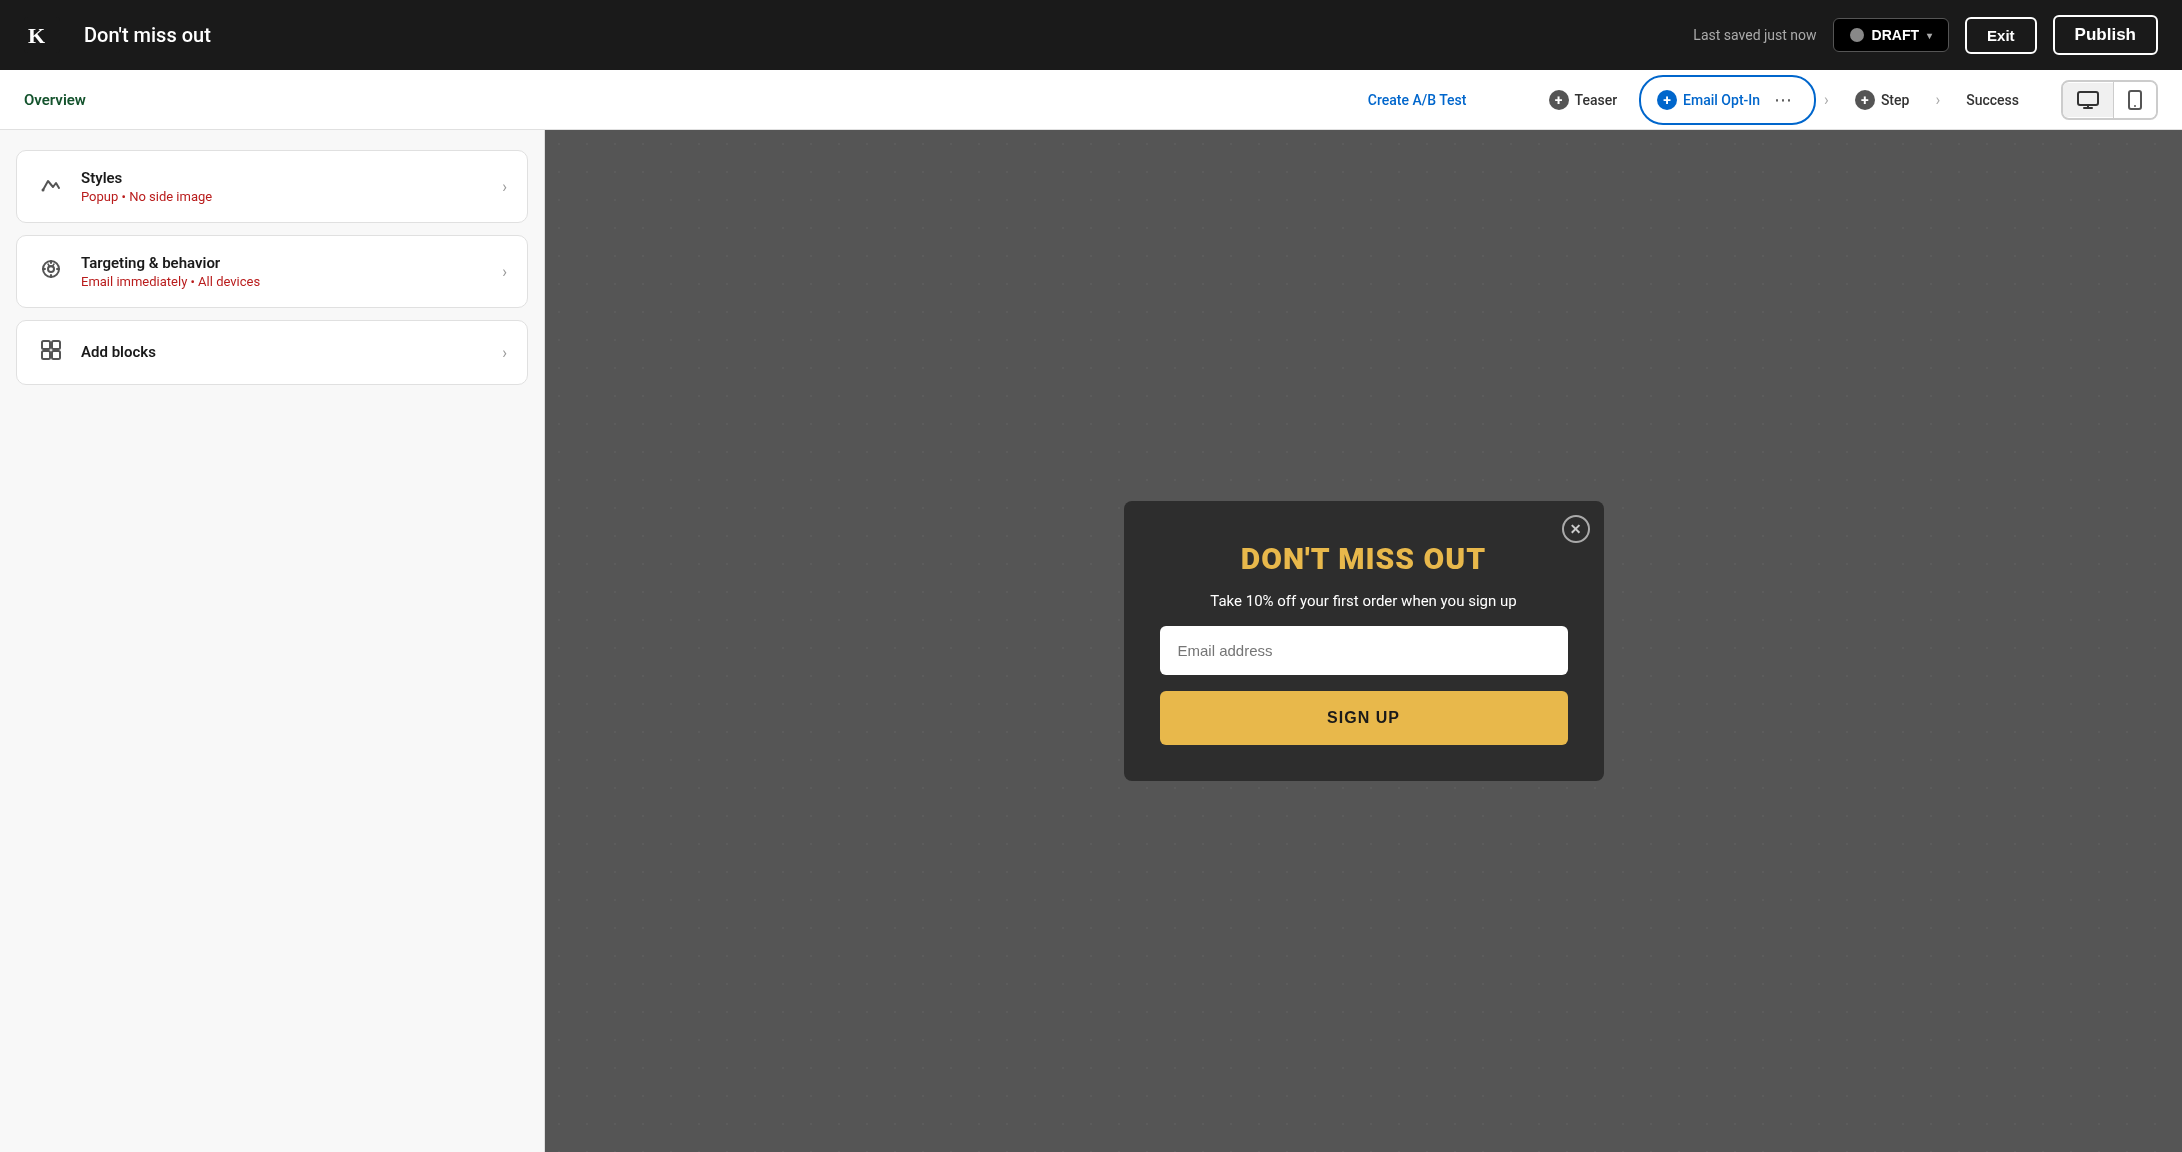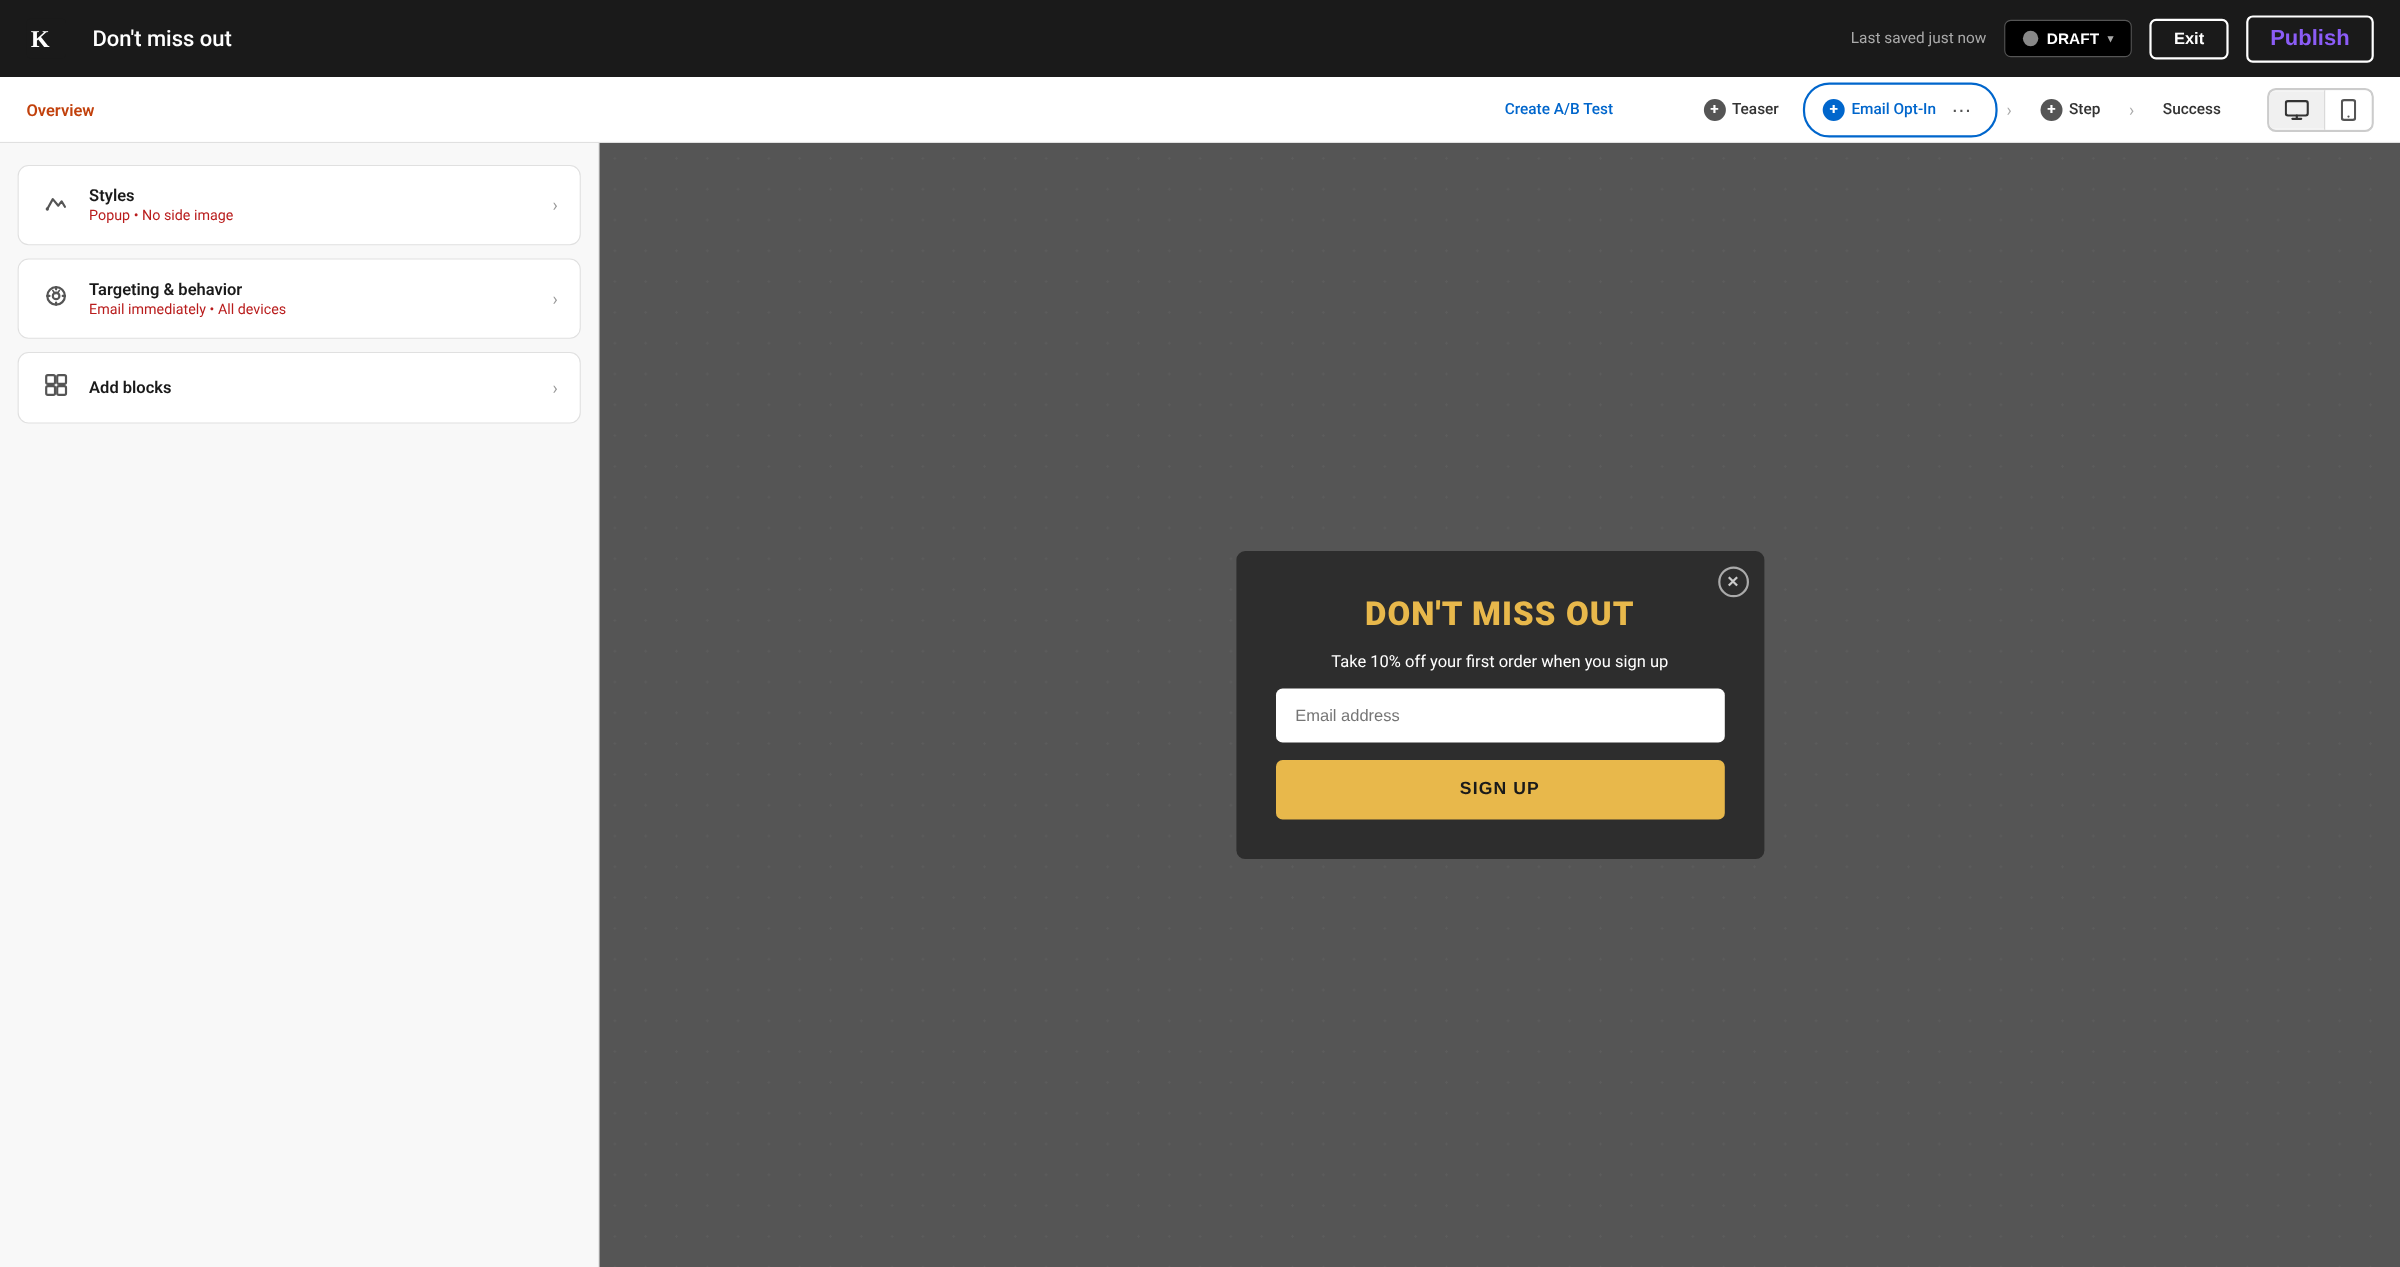--- a/index.html
+++ b/index.html
@@ -66,45 +66,45 @@
       color: #ffffff;
       padding: 8px 20px;
       border-radius: 6px;
       cursor: pointer;
       font-size: 15px;
       font-weight: 600;
     }
     .publish-btn {
       background: transparent;
       border: 2px solid #ffffff;
-      color: #8b5cf6;
+      color: #ffffff;
       padding: 8px 20px;
       border-radius: 6px;
       cursor: pointer;
-      font-size: 20px;
+      font-size: 17px;
       font-weight: 600;
     }
 
     
     .subnav {
       display: flex;
       align-items: center;
       background: #ffffff;
       height: 60px;
       padding: 0 24px;
       border-bottom: 1px solid #e0e0e0;
       position: fixed;
       top: 70px; left: 0; right: 0;
       z-index: 99;
       gap: 0;
     }
     .overview-label {
       font-size: 15px;
       font-weight: 600;
-      color: #c2410c;
+      color: #14532d;
       margin-right: auto;
     }
     .create-ab-link {
       color: #0066cc;
       font-size: 14px;
       font-weight: 500;
       text-decoration: none;
       cursor: pointer;
       margin-right: 64px;
     }

